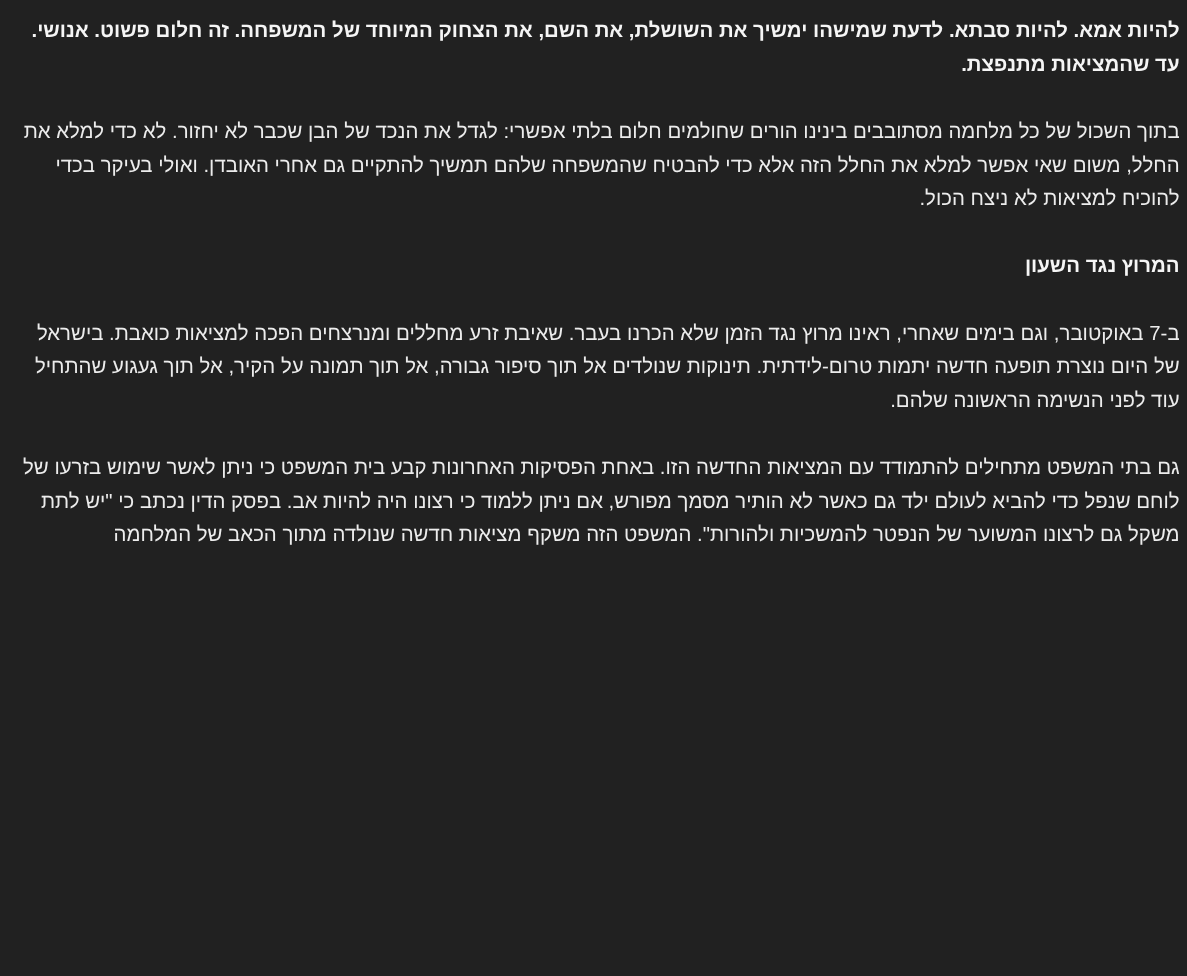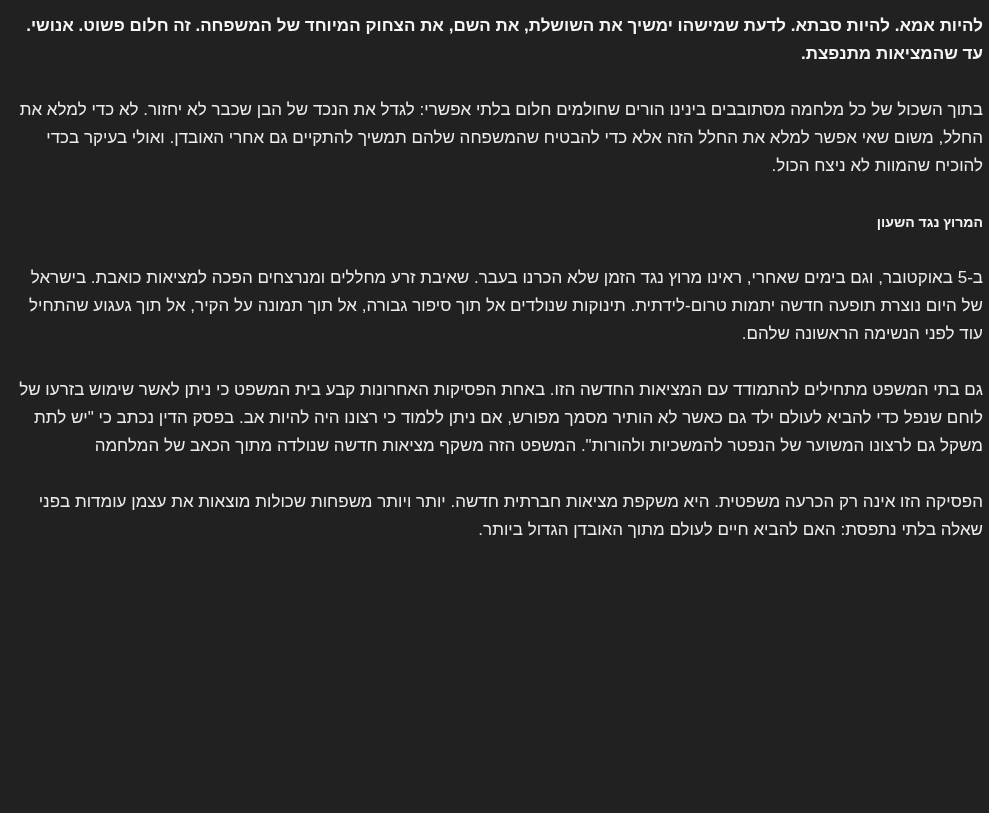--- a/index.html
+++ b/index.html
@@ -23,40 +23,39 @@
     text-align: right;
   }
   .para {
     margin: 0 0 28px 0;
   }
   .para.bold {
     font-weight: 700;
     color: #f5f5f5;
   }
   .heading {
-    font-size: 14px;
+    font-size: 17px;
     line-height: 28px;
     font-weight: 700;
     color: #f5f5f5;
     margin: 0 0 28px 0;
     text-align: right;
   }
 </style>
 </head>
 <body>
 
 <main class="article" dir="rtl" lang="he">
   <p class="para bold">להיות אמא. להיות סבתא. לדעת שמישהו ימשיך את השושלת, את השם, את הצחוק המיוחד של המשפחה. זה חלום פשוט. אנושי. עד שהמציאות מתנפצת.</p>
 
-  <p class="para">בתוך השכול של כל מלחמה מסתובבים בינינו הורים שחולמים חלום בלתי אפשרי: לגדל את הנכד של הבן שכבר לא יחזור. לא כדי למלא את החלל, משום שאי אפשר למלא את החלל הזה אלא כדי להבטיח שהמשפחה שלהם תמשיך להתקיים גם אחרי האובדן. ואולי בעיקר בכדי להוכיח שהמוות לא ניצח הכול.</p>
+  <p class="para">בתוך השכול של כל מלחמה מסתובבים בינינו הורים שחולמים חלום בלתי אפשרי: לגדל את הנכד של הבן שכבר לא יחזור. לא כדי למלא את החלל, משום שאי אפשר למלא את החלל הזה אלא כדי להבטיח שהמשפחה שלהם תמשיך להתקיים גם אחרי האובדן. ואולי בעיקר בכדי להוכיח למציאות לא ניצח הכול.</p>
 
   <h3 class="heading">המרוץ נגד השעון</h3>
 
-  <p class="para">ב-5 באוקטובר, וגם בימים שאחרי, ראינו מרוץ נגד הזמן שלא הכרנו בעבר. שאיבת זרע מחללים ומנרצחים הפכה למציאות כואבת. בישראל של היום נוצרת תופעה חדשה יתמות טרום-לידתית. תינוקות שנולדים אל תוך סיפור גבורה, אל תוך תמונה על הקיר, אל תוך געגוע שהתחיל עוד לפני הנשימה הראשונה שלהם.</p>
+  <p class="para">ב-7 באוקטובר, וגם בימים שאחרי, ראינו מרוץ נגד הזמן שלא הכרנו בעבר. שאיבת זרע מחללים ומנרצחים הפכה למציאות כואבת. בישראל של היום נוצרת תופעה חדשה יתמות טרום-לידתית. תינוקות שנולדים אל תוך סיפור גבורה, אל תוך תמונה על הקיר, אל תוך געגוע שהתחיל עוד לפני הנשימה הראשונה שלהם.</p>
 
 
   <p class="para">גם בתי המשפט מתחילים להתמודד עם המציאות החדשה הזו. באחת הפסיקות האחרונות קבע בית המשפט כי ניתן לאשר שימוש בזרעו של לוחם שנפל כדי להביא לעולם ילד גם כאשר לא הותיר מסמך מפורש, אם ניתן ללמוד כי רצונו היה להיות אב. בפסק הדין נכתב כי "יש לתת משקל גם לרצונו המשוער של הנפטר להמשכיות ולהורות". המשפט הזה משקף מציאות חדשה שנולדה מתוך הכאב של המלחמה</p>
 
-  <p class="para">הפסיקה הזו אינה רק הכרעה משפטית. היא משקפת מציאות חברתית חדשה. יותר ויותר משפחות שכולות מוצאות את עצמן עומדות בפני שאלה בלתי נתפסת: האם להביא חיים לעולם מתוך האובדן הגדול ביותר.</p>
 
 
 
 </main>
 
 </body></html>

